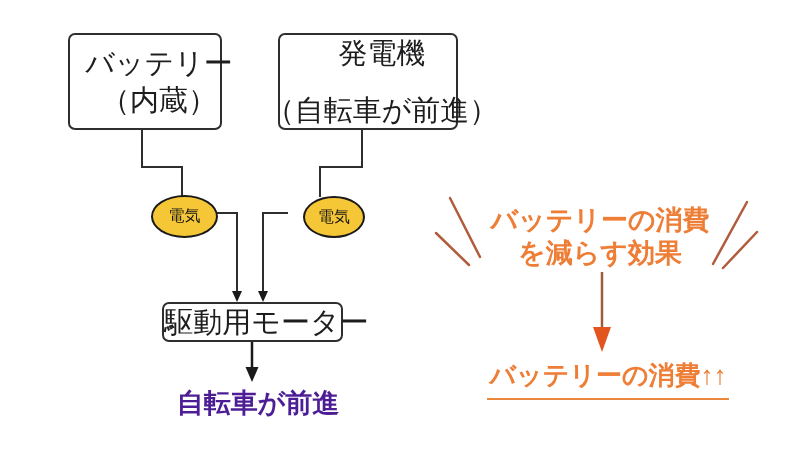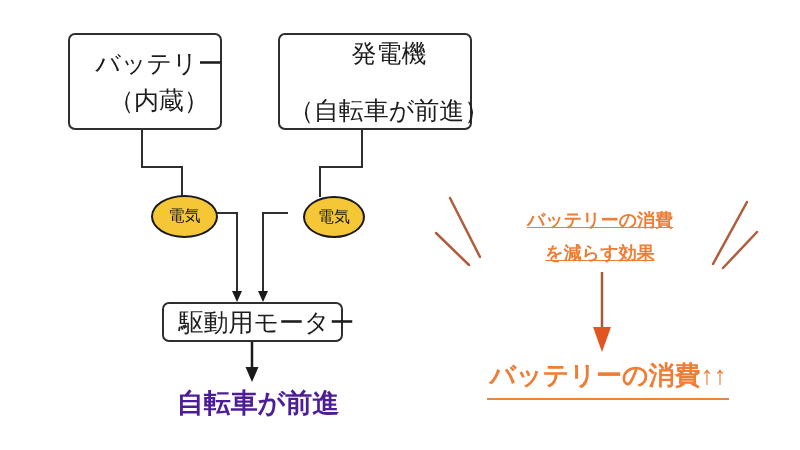--- a/index.html
+++ b/index.html
@@ -13,41 +13,41 @@
     font-family:"Liberation Sans","DejaVu Sans",sans-serif; color:var(--text);
     overflow:hidden;
   }
   .connectors{position:absolute; left:0; top:0; width:800px; height:450px;}
   .node{
     position:absolute; box-sizing:border-box; background:#fff;
     border:2px solid var(--line); border-radius:7px;
     display:flex; flex-direction:column; align-items:center; justify-content:center;
     text-align:center;
   }
-  .node-line{font-size:25px; line-height:37px; white-space:nowrap;margin-left:28px;}
+  .node-line{font-size:29px; line-height:37px; white-space:nowrap;margin-left:28px;}
   .battery-node{left:68px; top:33px; width:154px; height:97px;}
-  .generator-node{left:278px; top:33px; width:194px; height:97px;gap:20px;}
+  .generator-node{left:278px; top:33px; width:180px; height:97px;gap:20px;}
   .motor-node{left:162px; top:302px; width:181px; height:40px;}
   .motor-node .node-line{line-height:24px;}
   .ellipse{
     position:absolute; box-sizing:border-box; background:var(--ellipse-fill);
     border:2px solid var(--ellipse-border); border-radius:50%;
     display:flex; align-items:center; justify-content:center;
     font-size:16px; color:#151515;
   }
   .ellipse-left{left:151px; top:195px; width:67px; height:43px;}
   .ellipse-right{left:303px; top:196px; width:62px; height:42px;}
   .result-label{
     position:absolute; left:128px; top:385px; width:260px;
     text-align:center; font-size:27px; font-weight:700; color:#4c1d95; white-space:nowrap;
   }
   .callout-headline{
     position:absolute; left:455px; top:204px; width:290px;
-    text-align:center; font-size:18px; font-weight:700; line-height:33px;
-    color:var(--accent); white-space:nowrap;text-decoration:underline;
+    text-align:center; font-size:27px; font-weight:700; line-height:33px;
+    color:var(--accent); white-space:nowrap;
   }
   .effect-label{
     position:absolute; left:468px; top:358px; width:280px;
     text-align:center; font-size:26px; font-weight:700; color:var(--accent); white-space:nowrap;
   }
   .effect-label .underlined{
     display:inline-block; padding:0 2px 5px 2px;
     border-bottom:2.5px solid var(--underline);
   }
 </style>

